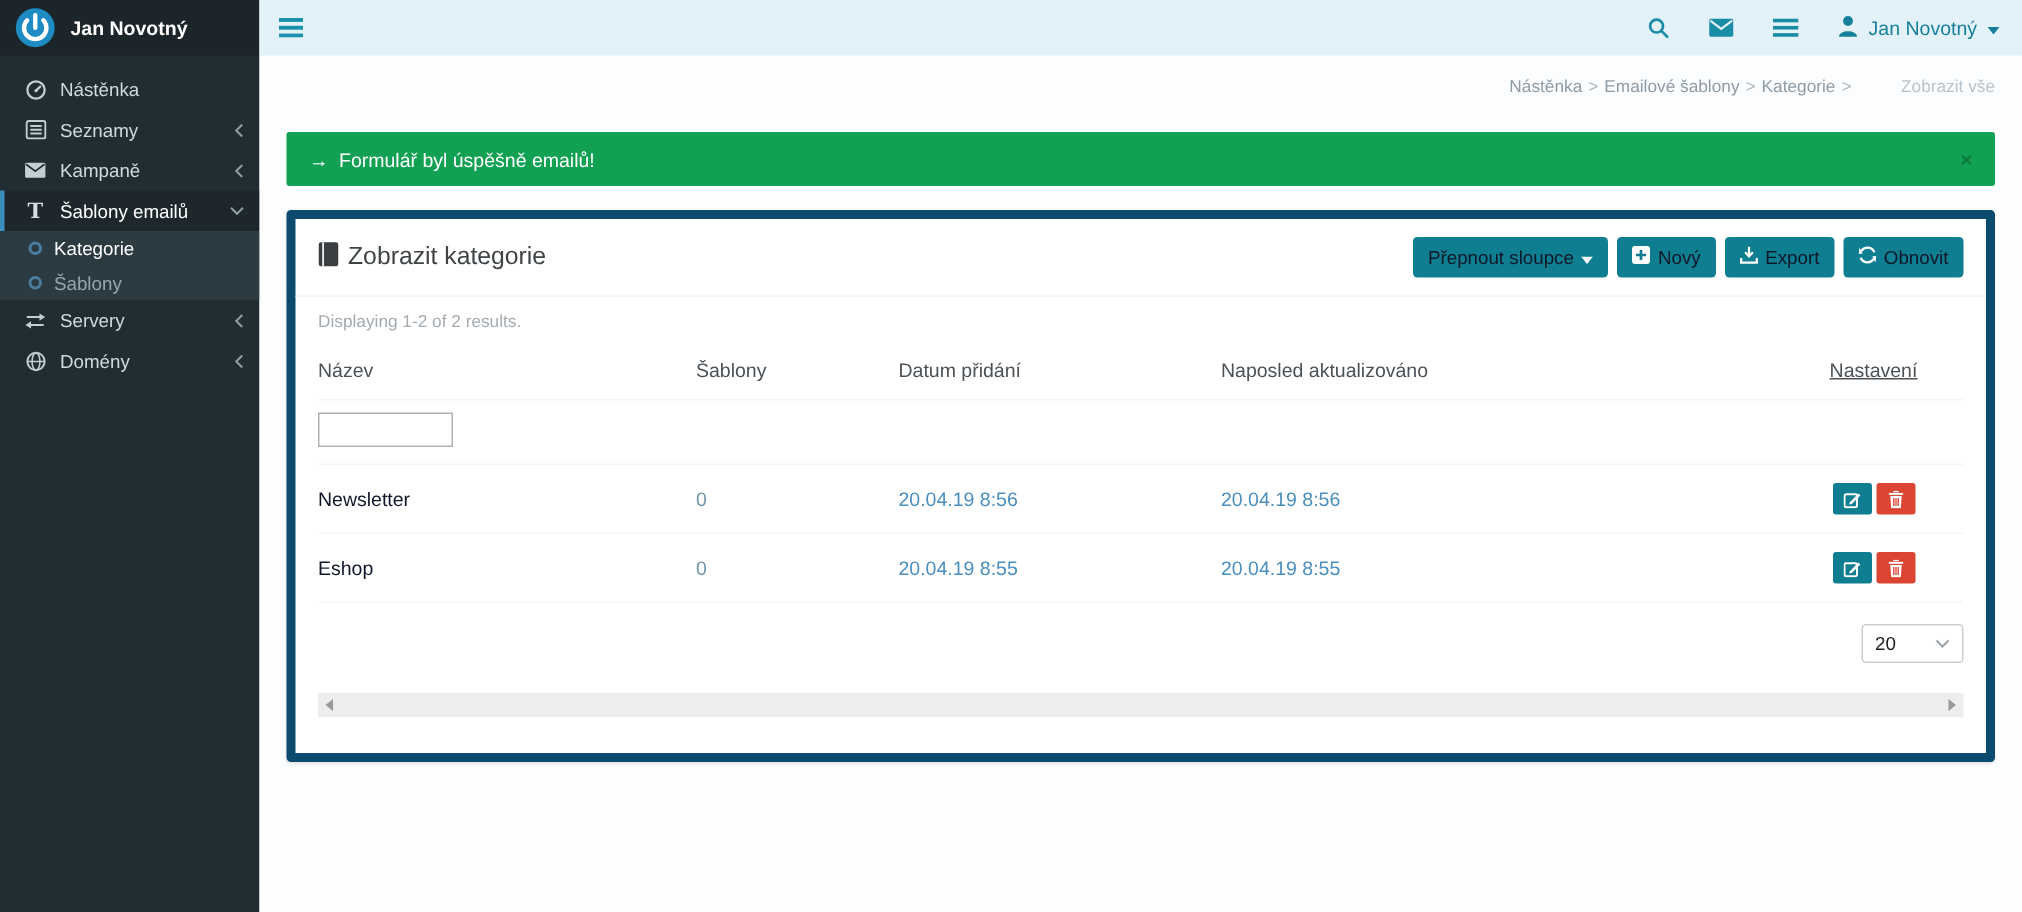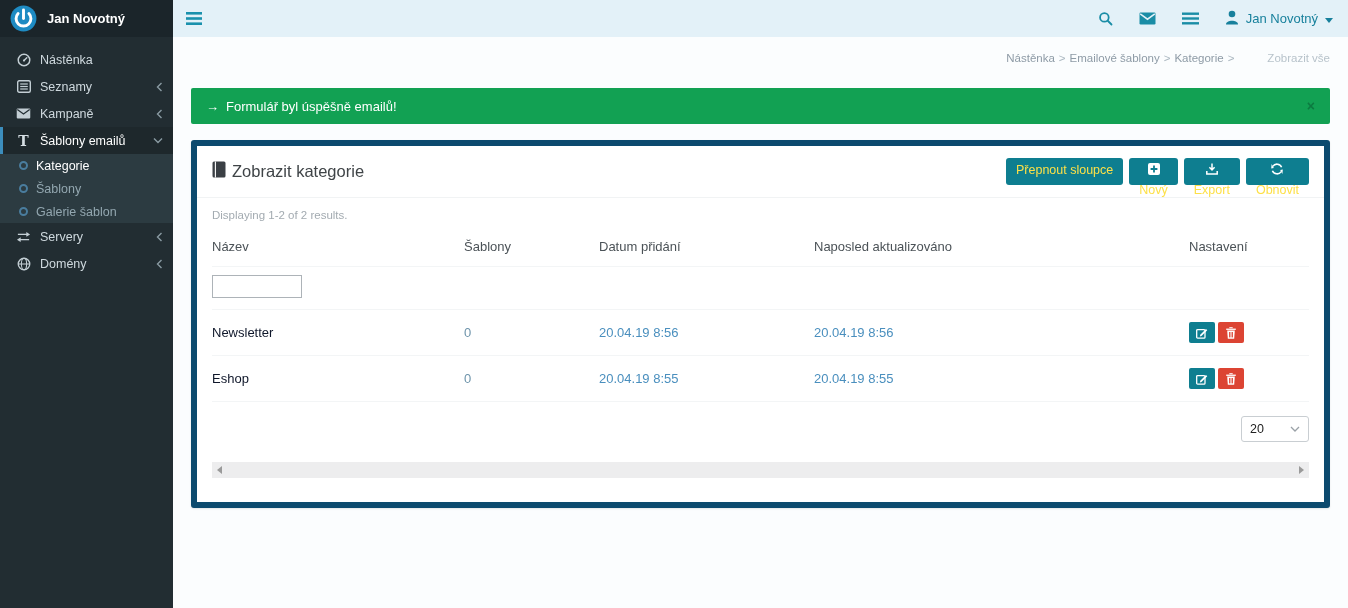--- a/index.html
+++ b/index.html
@@ -36,27 +36,27 @@
   .breadcrumb .bc-last { color:#b8c3cb;margin-left:29px; }
 
   .alert { margin:11px 18px 16px; height:36px; background:#12a153; border-radius:2px; color:#fff; display:flex; align-items:center; padding:0 15px; font-size:13px; }
   .alert .arr { margin-right:7px; }
   .alert-close { margin-left:auto; color:#0c7a40; font-weight:bold; font-size:14px; cursor:pointer; }
 
   .panel { margin:0 18px; background:#fff; border:6px solid #0c4a6e; border-radius:3px; box-shadow:0 1px 2px rgba(0,0,0,.10); padding-bottom:24px; }
   .panel-header { display:flex; align-items:center; justify-content:space-between; padding:12px 15px; border-bottom:1px solid #f1f3f4; }
   .panel-title { display:flex; align-items:center; gap:6px; font-size:16.5px; color:#3f4447; }
   .toolbar { display:flex; gap:6px; }
-  .btn { background:#0e7e90; color:#fde047; border:none; border-radius:3px; font-family:"Liberation Sans",sans-serif; font-size:12.5px; padding:5px 10px; display:flex; align-items:center; gap:5px; cursor:pointer; height:27px;flex-direction:column; }
+  .btn { background:#0e7e90; color:#0f172a; border:none; border-radius:3px; font-family:"Liberation Sans",sans-serif; font-size:12.5px; padding:5px 10px; display:flex; align-items:center; gap:5px; cursor:pointer; height:27px; }
   .summary { padding:11px 15px 5px; font-size:11.5px; color:#a3abb1; }
 
   table { margin:0 15px; width:calc(100% - 30px); border-collapse:collapse; font-size:13px; }
   th { text-align:left; font-weight:normal; color:#4b5257; padding:13px 0 12px; border-bottom:1px solid #f3f5f6; }
   td { padding:12px 0; border-bottom:1px solid #f3f5f6; vertical-align:middle; }
-  .col-name { width:252px; } .col-tpl { width:135px; } .col-created { width:215px; } .col-settings { width:120px; text-align:left; }
+  .col-name { width:252px; } .col-tpl { width:135px; } .col-created { width:215px; } .col-settings { width:120px; text-align:center;text-decoration:underline; }
   .filter-cell { padding:8px 0 11px; }
   .filter-input { width:90px; height:23px; border:1px solid #adb3b8; padding:2px 5px; font-family:"Liberation Sans",sans-serif; font-size:12px; outline:none; }
   .cell-link { color:#0f172a; text-decoration:none; cursor:pointer;text-align:center; }
   .cell-num { color:#6e94ab; }
   .cell-date { color:#4a8fbe; }
   .actions { display:inline-flex; gap:3px; }
   .act-btn { width:26px; height:21px; border:none; border-radius:2px; display:flex; align-items:center; justify-content:center; cursor:pointer; }
   .act-edit { background:#0e7e90; }
   .act-del { background:#dc4433; }
 
@@ -136,24 +136,20 @@
     </li>
     <li style="list-style:none;">
       <ul class="submenu">
         <li class="submenu-item active">
           <span class="ring"></span>
           <span>Kategorie</span>
         </li>
         <li class="submenu-item">
           <span class="ring"></span>
           <span>Šablony</span>
-        </li>
-        <li class="submenu-item">
-          <span class="ring"></span>
-          <span>Galerie šablon</span>
         </li>
       </ul>
     </li>
     <li class="menu-item">
       <span class="mi-icon">
           <svg width="15" height="12" viewBox="0 0 16 12">
             <path d="M2 3.2 H12" stroke="currentColor" stroke-width="1.4"></path>
             <polygon points="11,0.6 15,3.2 11,5.8" fill="currentColor"></polygon>
             <path d="M4 8.8 H14" stroke="currentColor" stroke-width="1.4"></path>
             <polygon points="5,6.2 1,8.8 5,11.4" fill="currentColor"></polygon>

